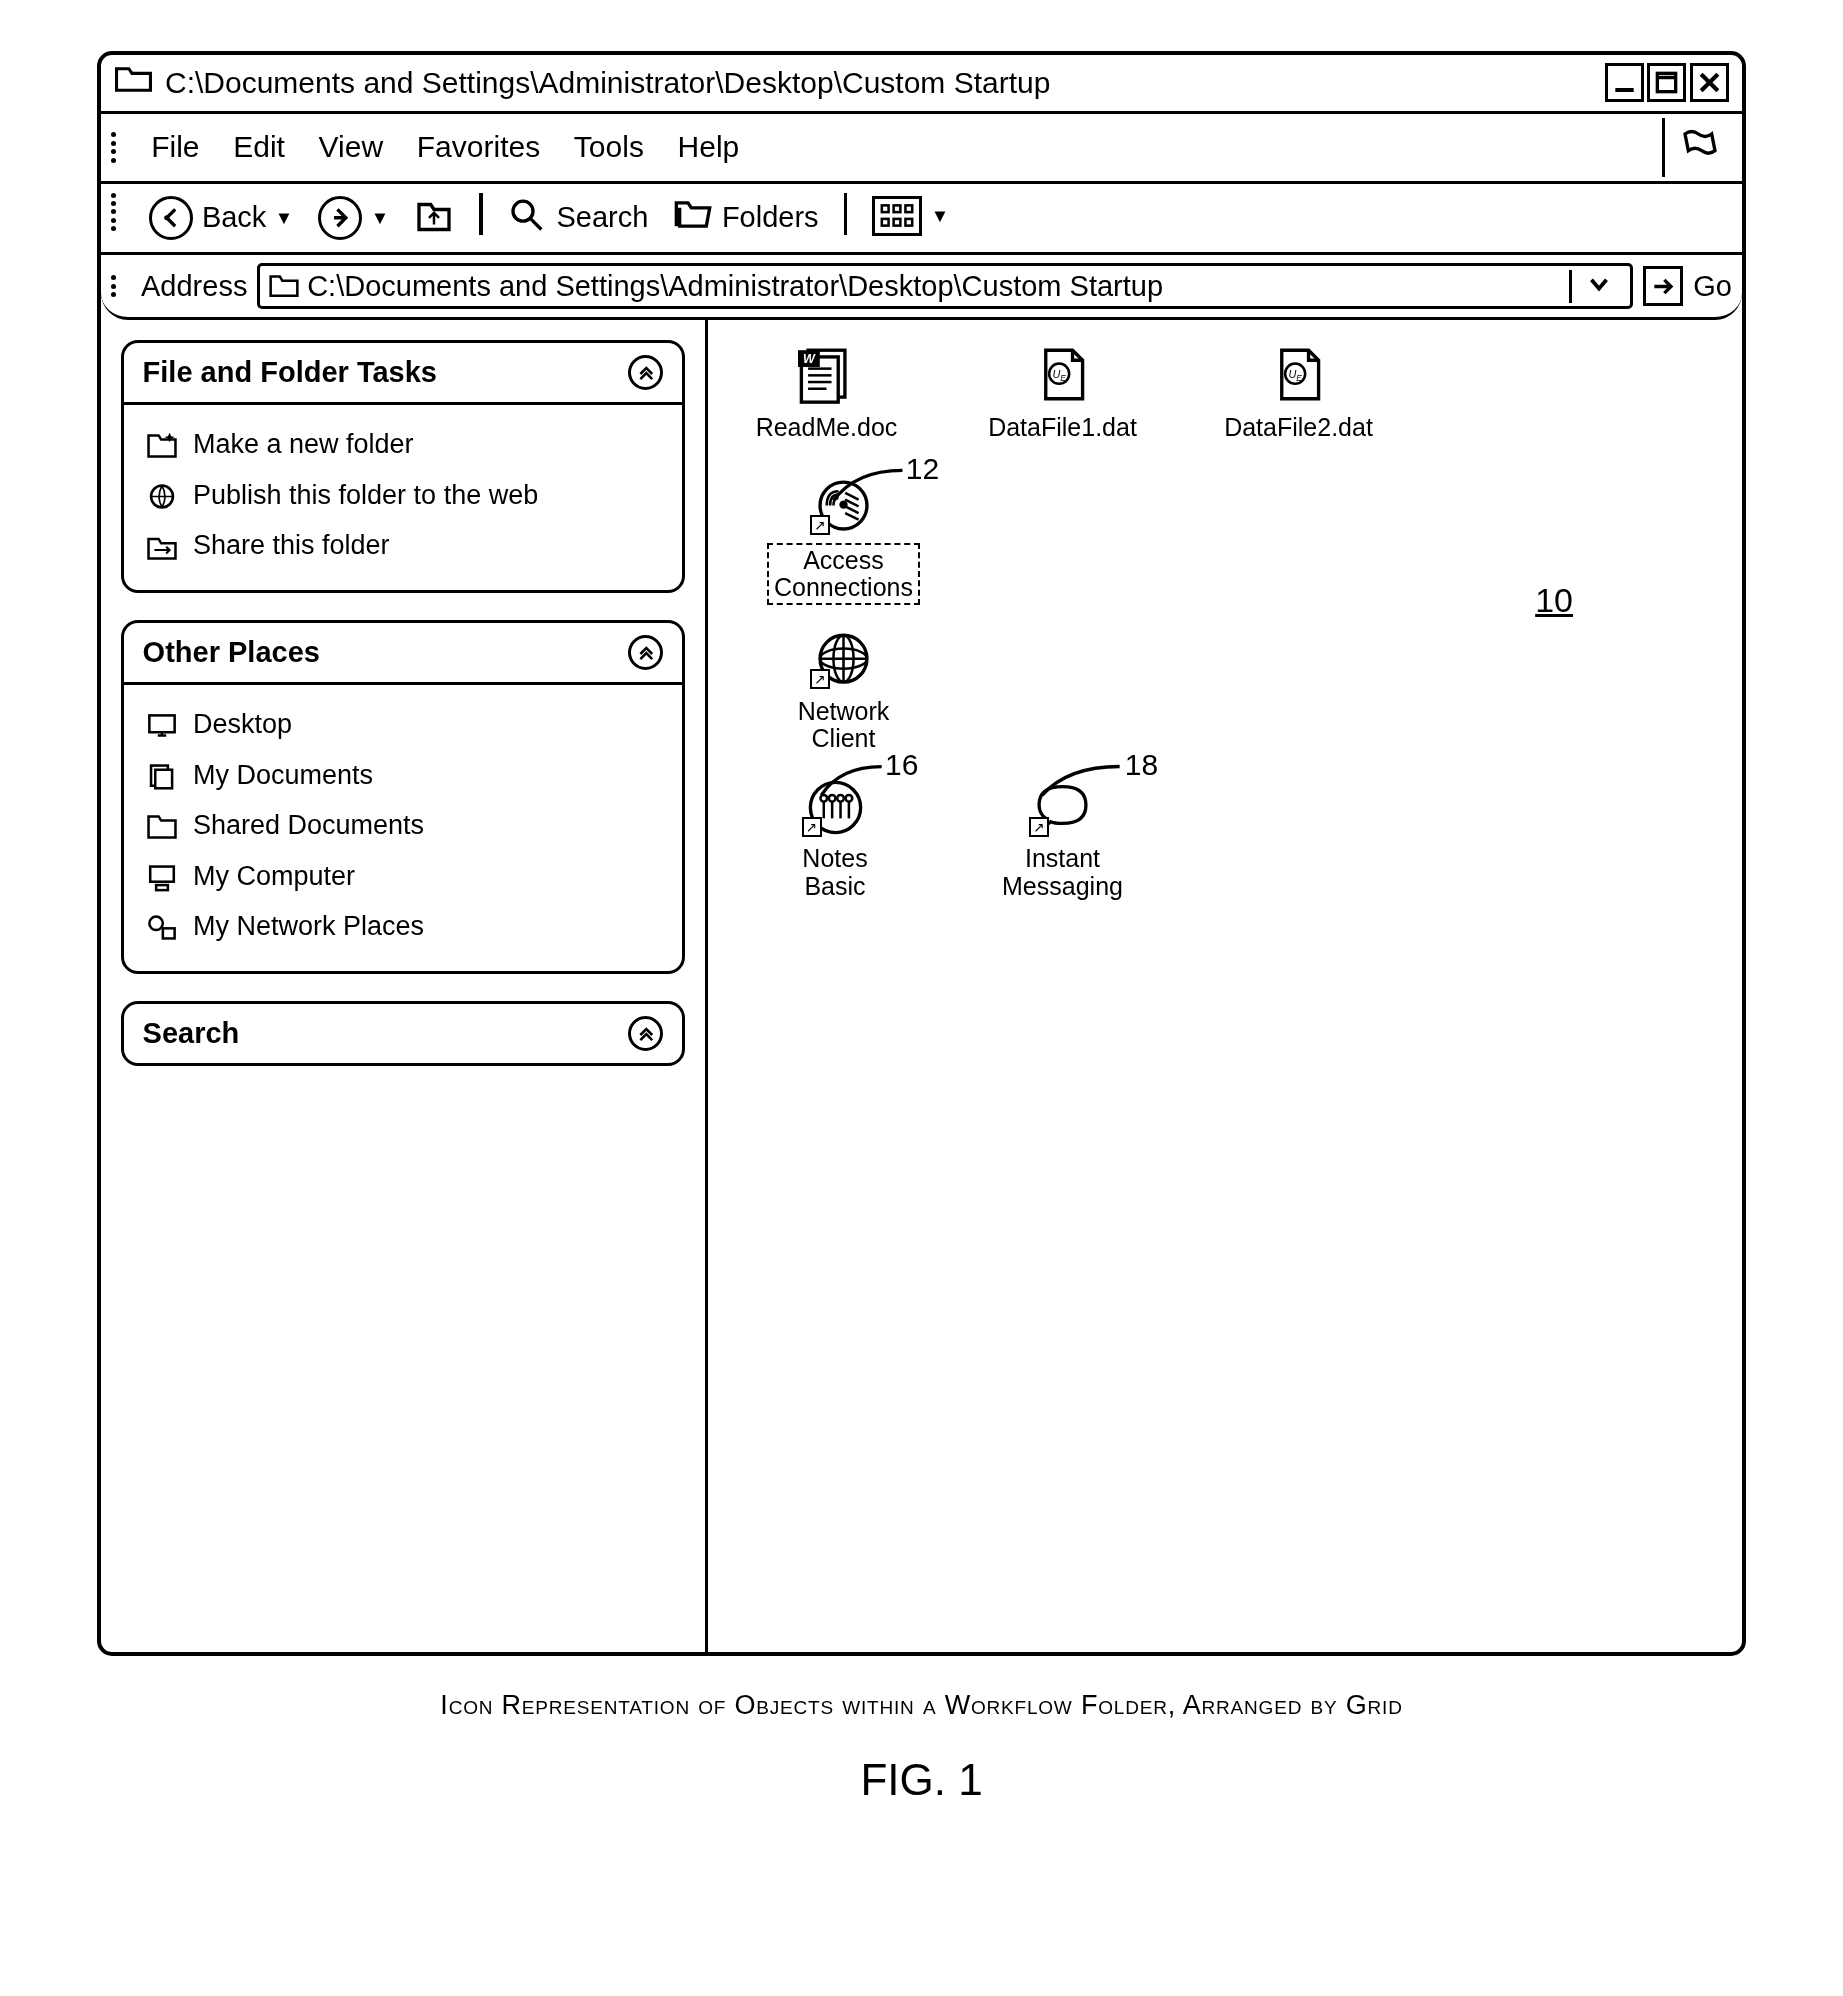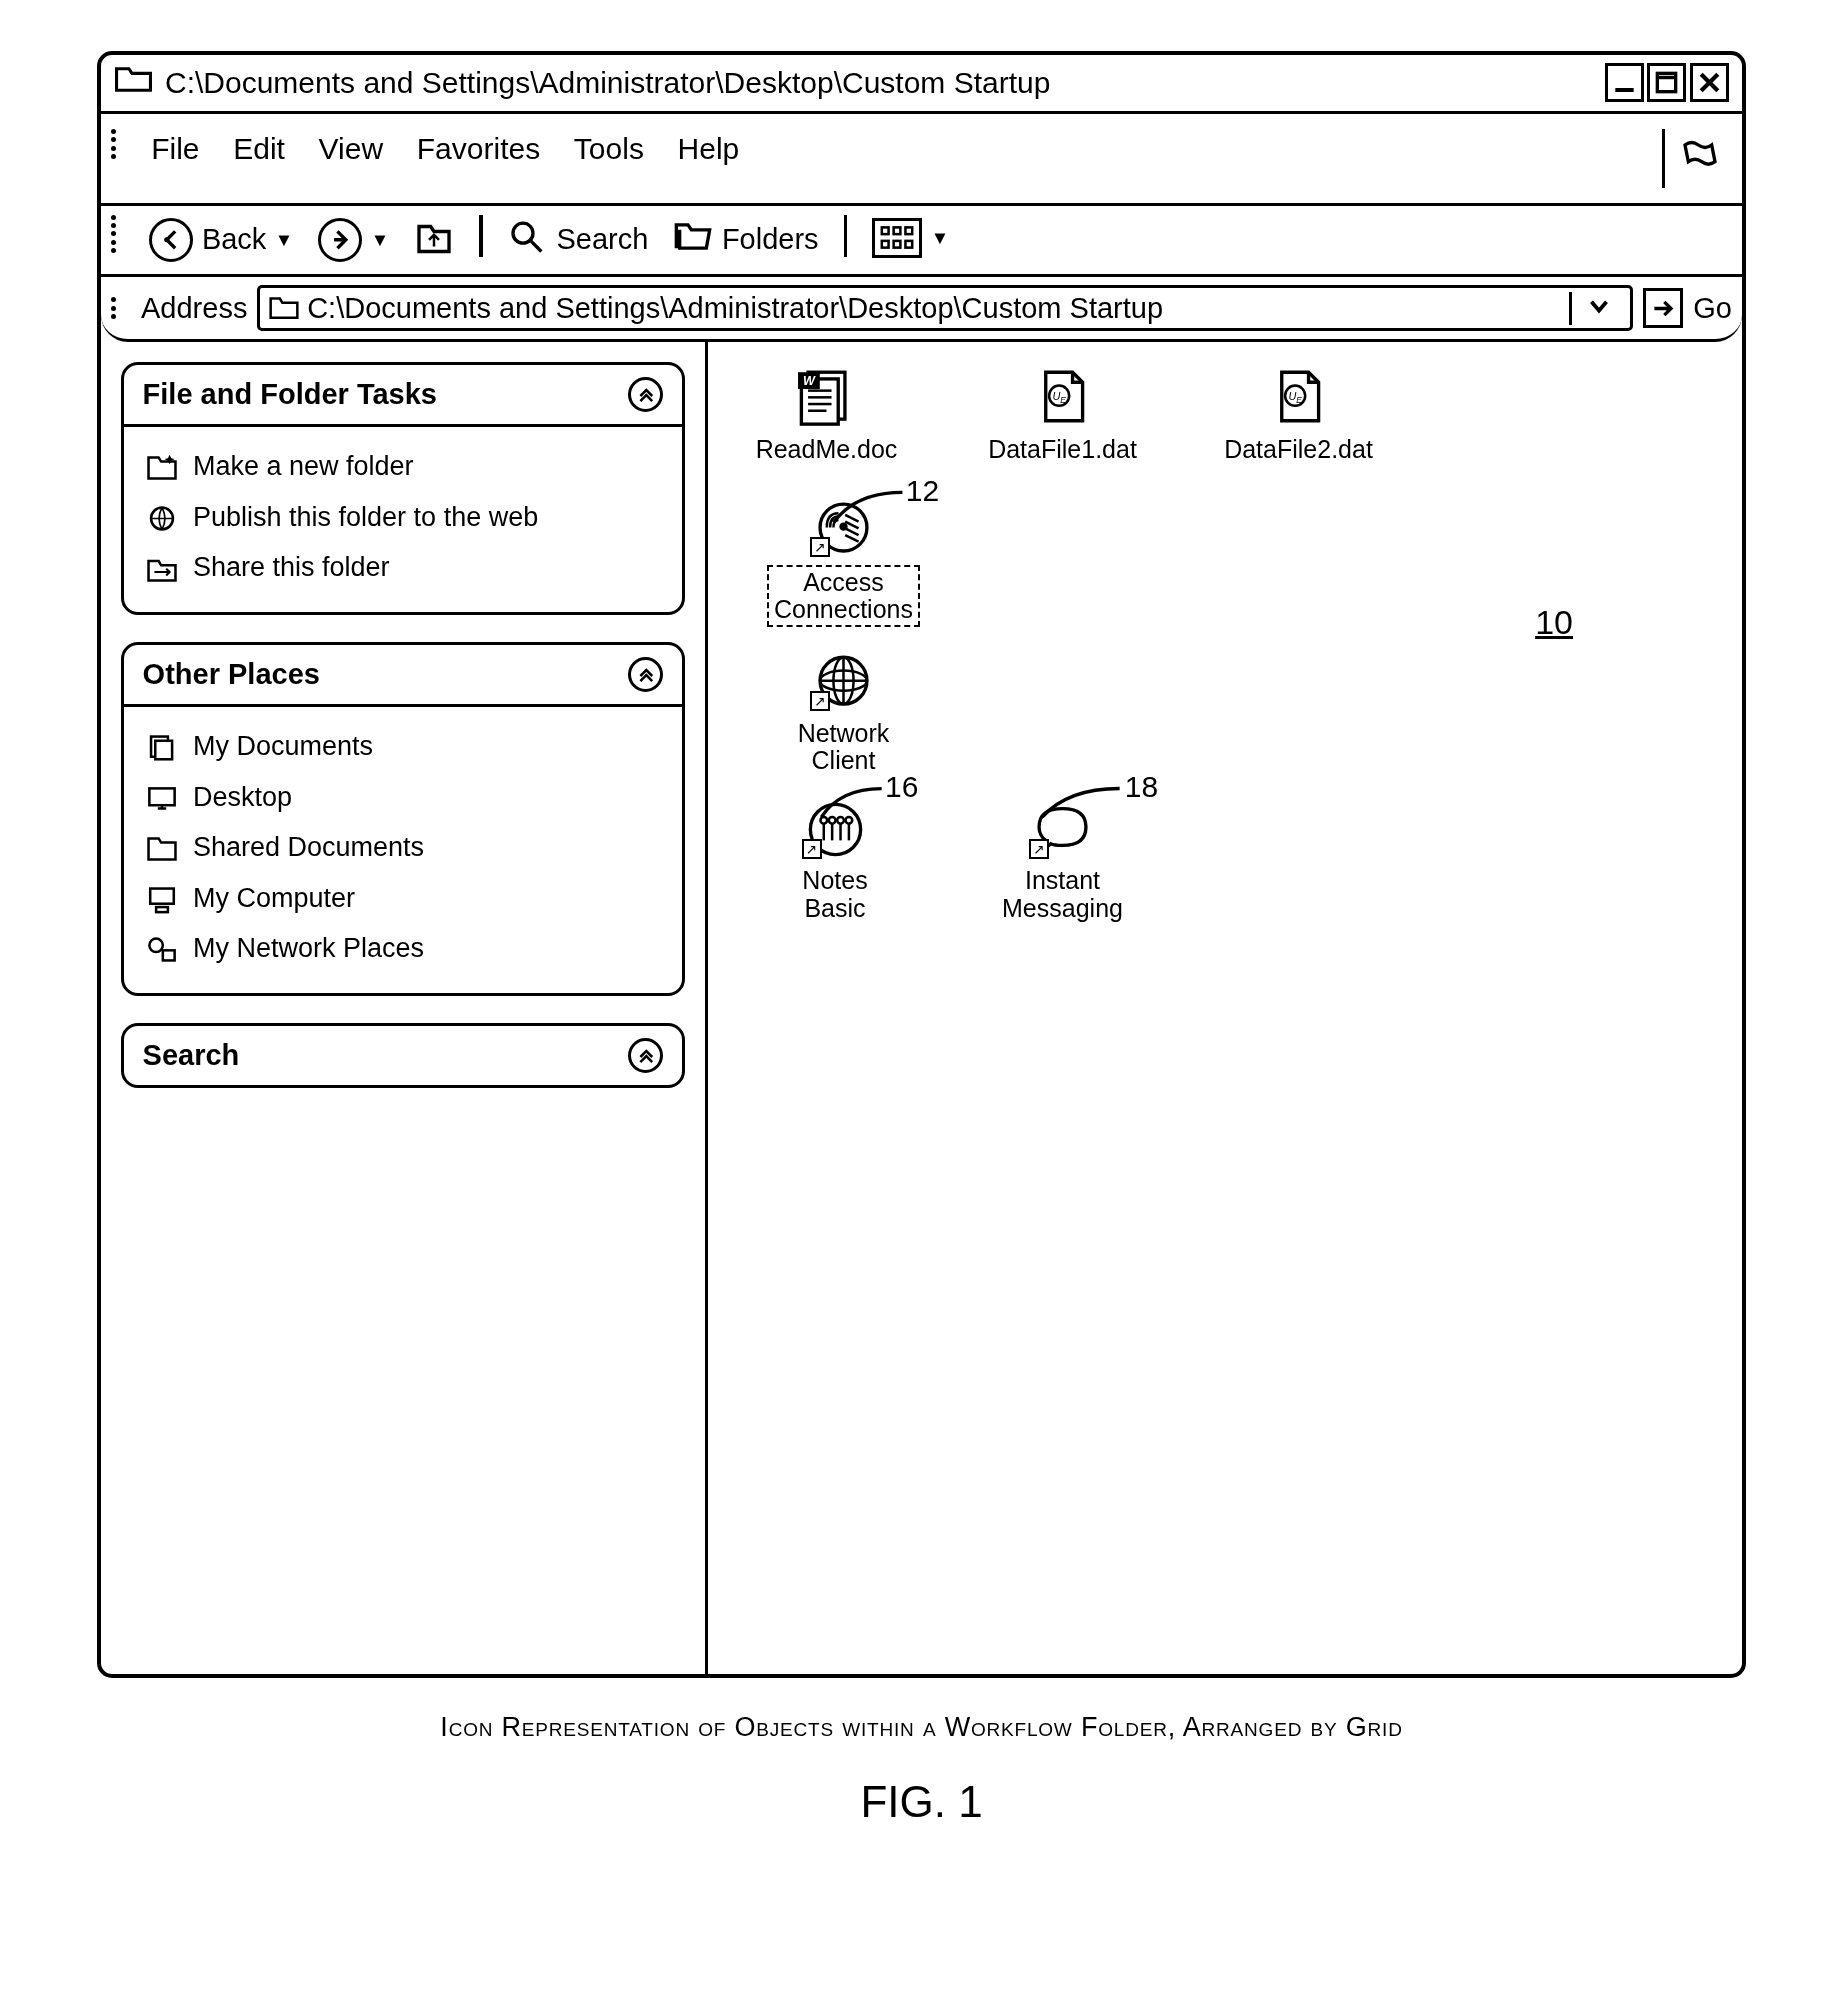--- a/index.html
+++ b/index.html
@@ -35,23 +35,23 @@
   .win-btns { display: flex; gap: 3.4px; }
   .win-btn {
     width: 39px; height: 39px;
     border: 3.4px solid #000;
     display: flex; align-items: center; justify-content: center;
   }
   .win-btn svg { width: 25px; height: 25px; }
   
   .menubar {
     display: flex;
-    align-items: flex-start;
+    align-items: center;
     border-bottom: 3.4px solid #000;
-    padding: 15px 10px;
+    padding: 4px 10px;
     gap: 6.7px;
   }
   .grip {
     width: 10px;
     display: flex; flex-direction: column; gap: 3.4px;
     margin-right: 10px;
   }
   .grip span { width: 5px; height: 5px; background: #000; border-radius: 50%; }
   .menu-item { font-size: 30px; padding: 3.4px 13.5px; }
   .flag-slot {
@@ -402,31 +402,31 @@
           <span class="chev-btn">
             <svg viewBox="0 0 22 22">
                   <path d="M4 13 L11 6 L18 13 M4 19 L11 12 L18 19" fill="none" stroke="#000" stroke-width="3"></path>
                 </svg>
           </span>
         </div>
         <div class="panel-sep"></div>
         <div class="panel-body">
           <div class="place-item">
             <svg viewBox="0 0 38 34">
+                  <rect x="4" y="5" width="30" height="20" fill="none" stroke="#000" stroke-width="3"></rect>
+                  <path d="M14 29 L24 29 M19 25 L19 29" stroke="#000" stroke-width="3"></path>
+                </svg>
+            <span>Desktop</span>
+          </div>
+          <div class="place-item">
+            <svg viewBox="0 0 38 34">
                   <rect x="6" y="4" width="20" height="24" fill="none" stroke="#000" stroke-width="3"></rect>
                   <rect x="11" y="9" width="20" height="22" fill="#fff" stroke="#000" stroke-width="3"></rect>
                 </svg>
             <span>My Documents</span>
-          </div>
-          <div class="place-item">
-            <svg viewBox="0 0 38 34">
-                  <rect x="4" y="5" width="30" height="20" fill="none" stroke="#000" stroke-width="3"></rect>
-                  <path d="M14 29 L24 29 M19 25 L19 29" stroke="#000" stroke-width="3"></path>
-                </svg>
-            <span>Desktop</span>
           </div>
           <div class="place-item">
             <svg viewBox="0 0 38 34">
                   <path d="M3 10 L3 30 L35 30 L35 10 L18 10 L15 5 L3 5 Z" fill="none" stroke="#000" stroke-width="3"></path>
                 </svg>
             <span>Shared Documents</span>
           </div>
           <div class="place-item">
             <svg viewBox="0 0 38 34">
                   <rect x="5" y="4" width="28" height="18" fill="none" stroke="#000" stroke-width="3"></rect>

